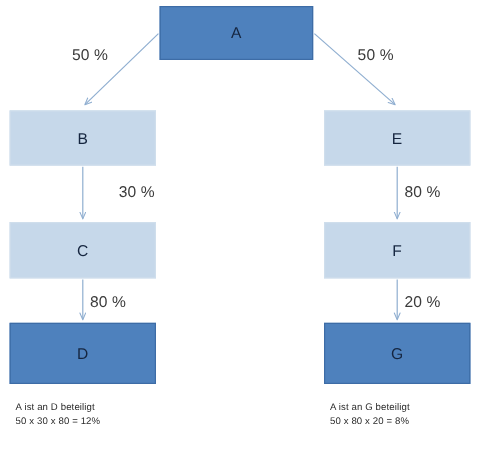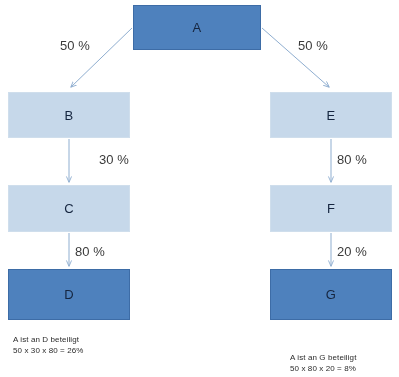--- a/index.html
+++ b/index.html
@@ -75,21 +75,21 @@
   
   #label-ab { left: 60px;  top: 38px; }
   #label-ae { left: 298px; top: 38px; }
   #label-bc { left: 75px;  top: 152px; padding-left: 24px; }
   #label-cd { left: 75px;  top: 244px; }
   #label-ef { left: 337px; top: 152px; }
   #label-fg { left: 337px; top: 244px; }
 
   
   #caption-left  { left: 13px;  top: 334px; }
-  #caption-right { left: 275px; top: 352px; margin-left: 15px; }
+  #caption-right { left: 275px; top: 334px; }
 </style>
 </head>
 <body>
 
 <div id="canvas">
 
   <svg id="edges" viewBox="0 0 399 377" width="399" height="377" aria-hidden="true">
     <defs>
       <marker id="arrowhead" markerWidth="7" markerHeight="7" refX="5.6" refY="2.8" orient="auto" markerUnits="strokeWidth">
         <path d="M0.4,0.4 L6,2.8 L0.4,5.2" fill="none" stroke="#8faed0" stroke-width="0.9" stroke-linecap="round" stroke-linejoin="round"></path>
@@ -138,17 +138,17 @@
   </div>
 
   <div class="edge-label" id="label-ab">50 %</div>
   <div class="edge-label" id="label-ae">50 %</div>
   <div class="edge-label" id="label-bc">30 %</div>
   <div class="edge-label" id="label-cd">80 %</div>
   <div class="edge-label" id="label-ef">80 %</div>
   <div class="edge-label" id="label-fg">20 %</div>
 
   <div class="caption" id="caption-left">A ist an D beteiligt
-50 x 30 x 80 = 26%</div>
+50 x 30 x 80 = 12%</div>
   <div class="caption" id="caption-right">A ist an G beteiligt
 50 x 80 x 20 = 8%</div>
 
 </div>
 
 </body></html>

